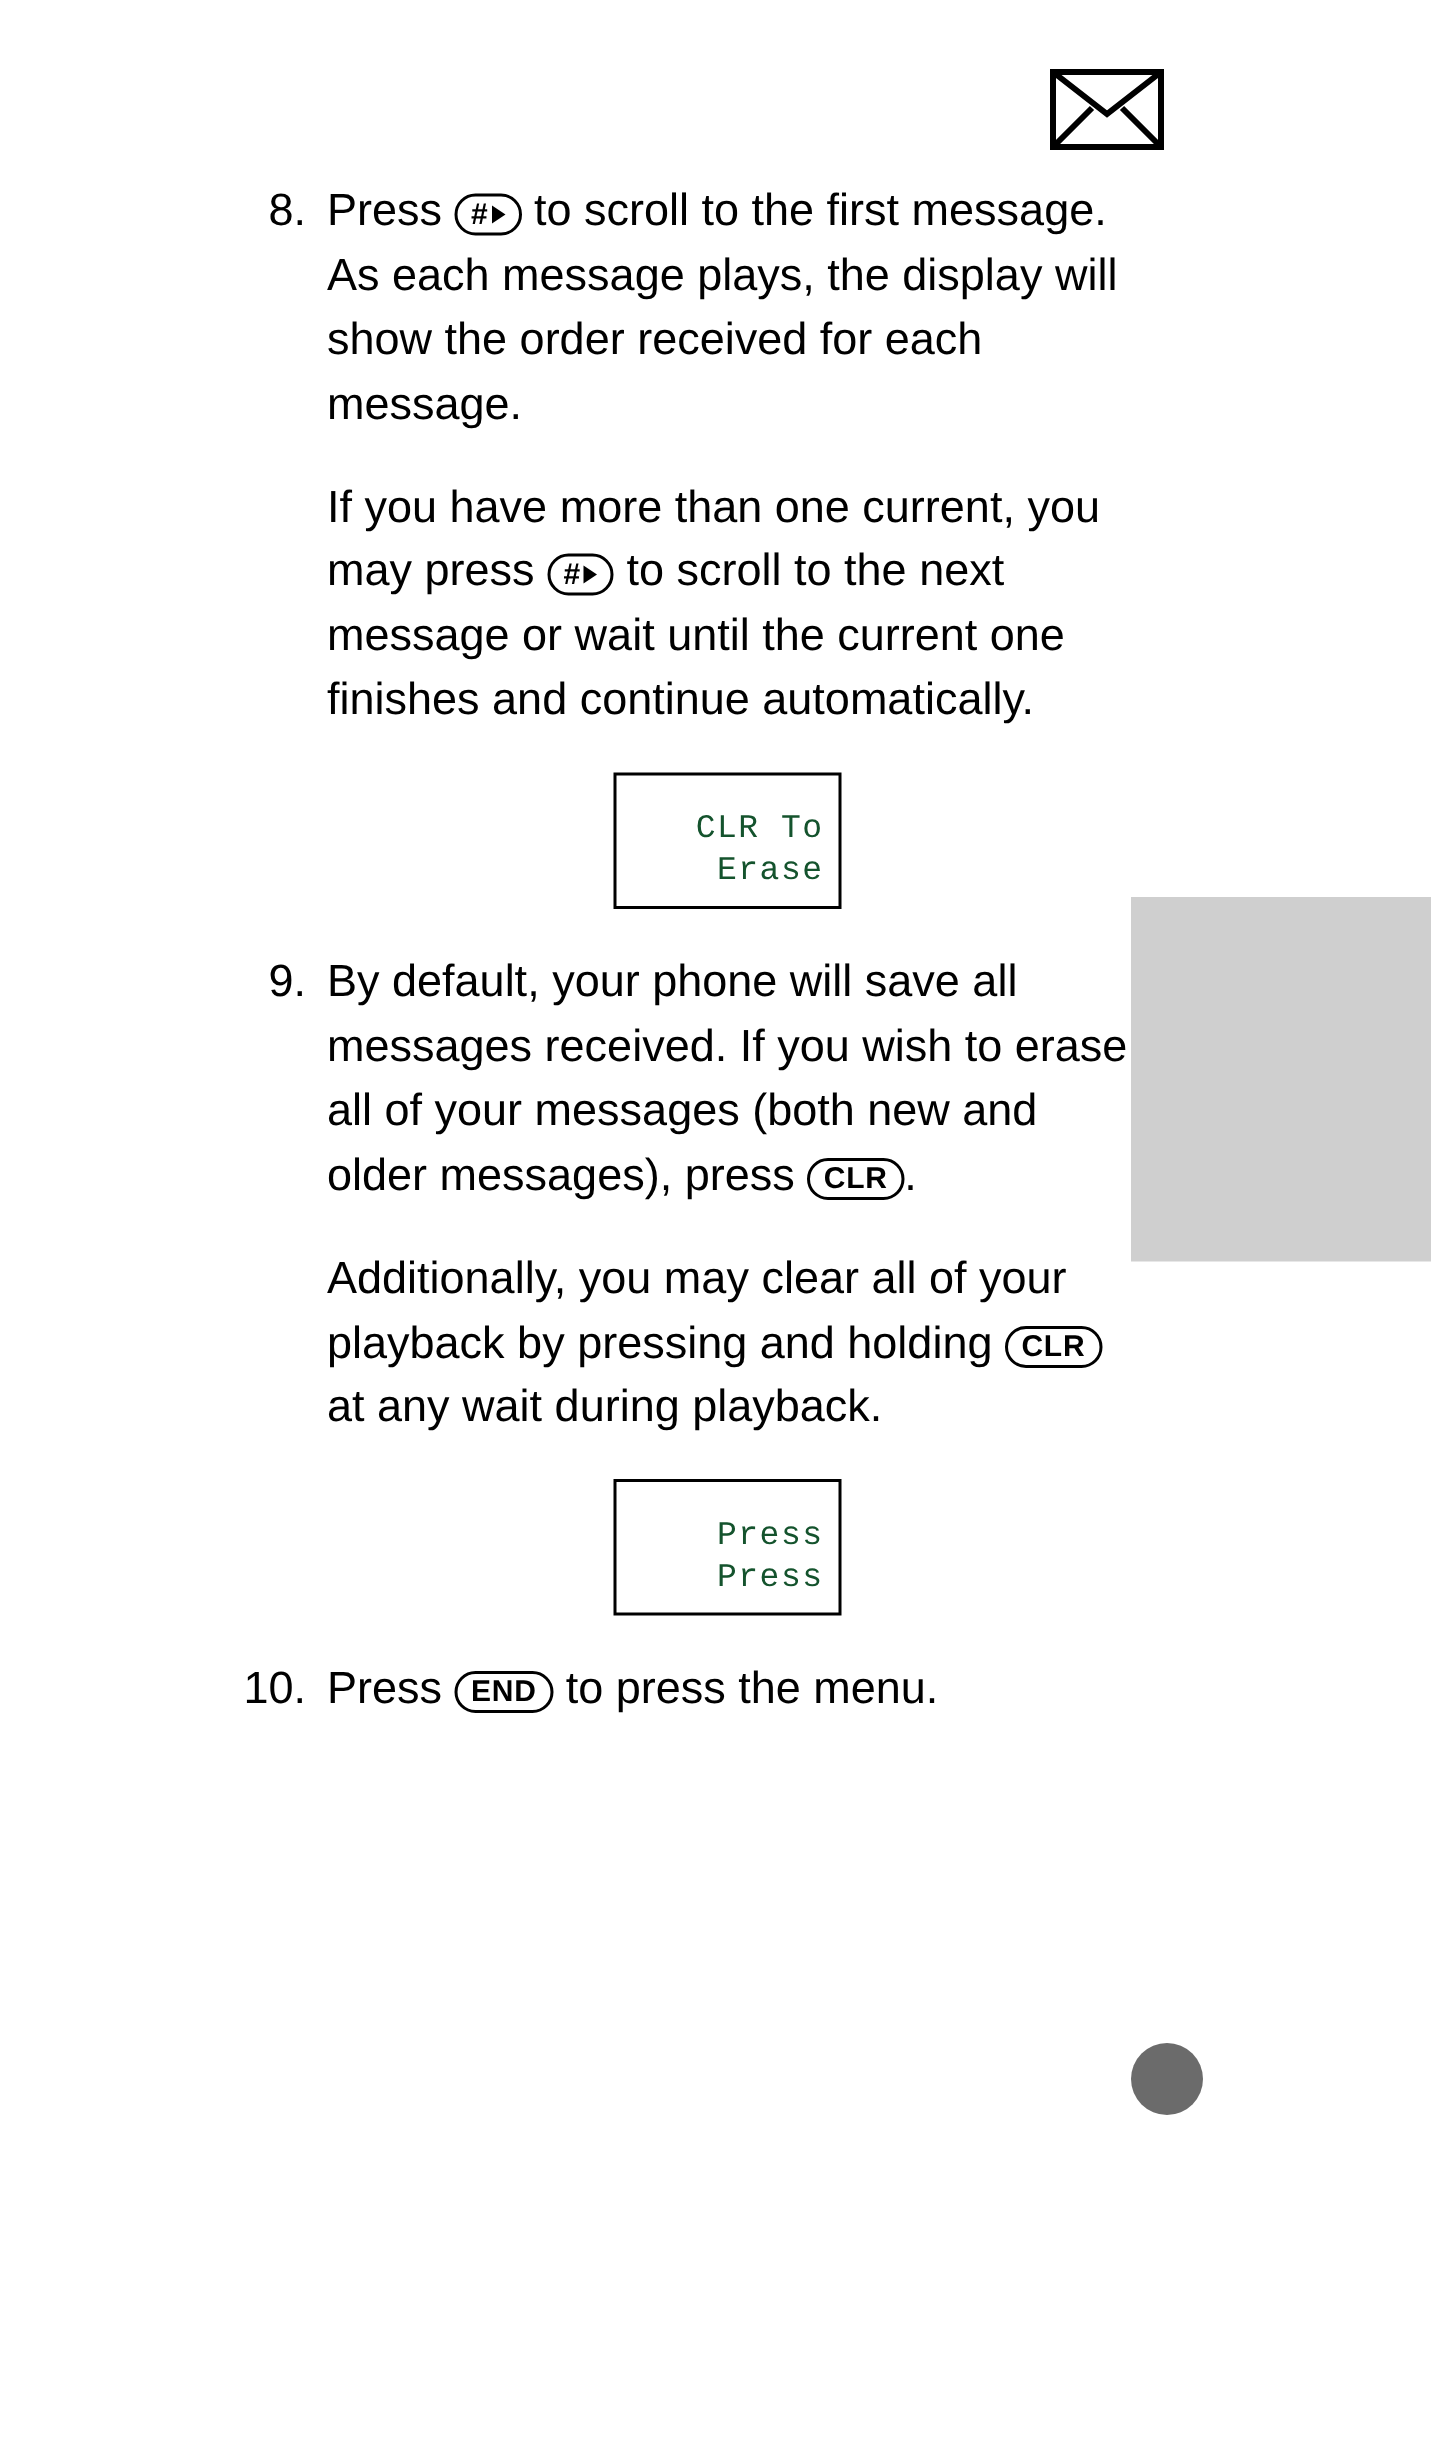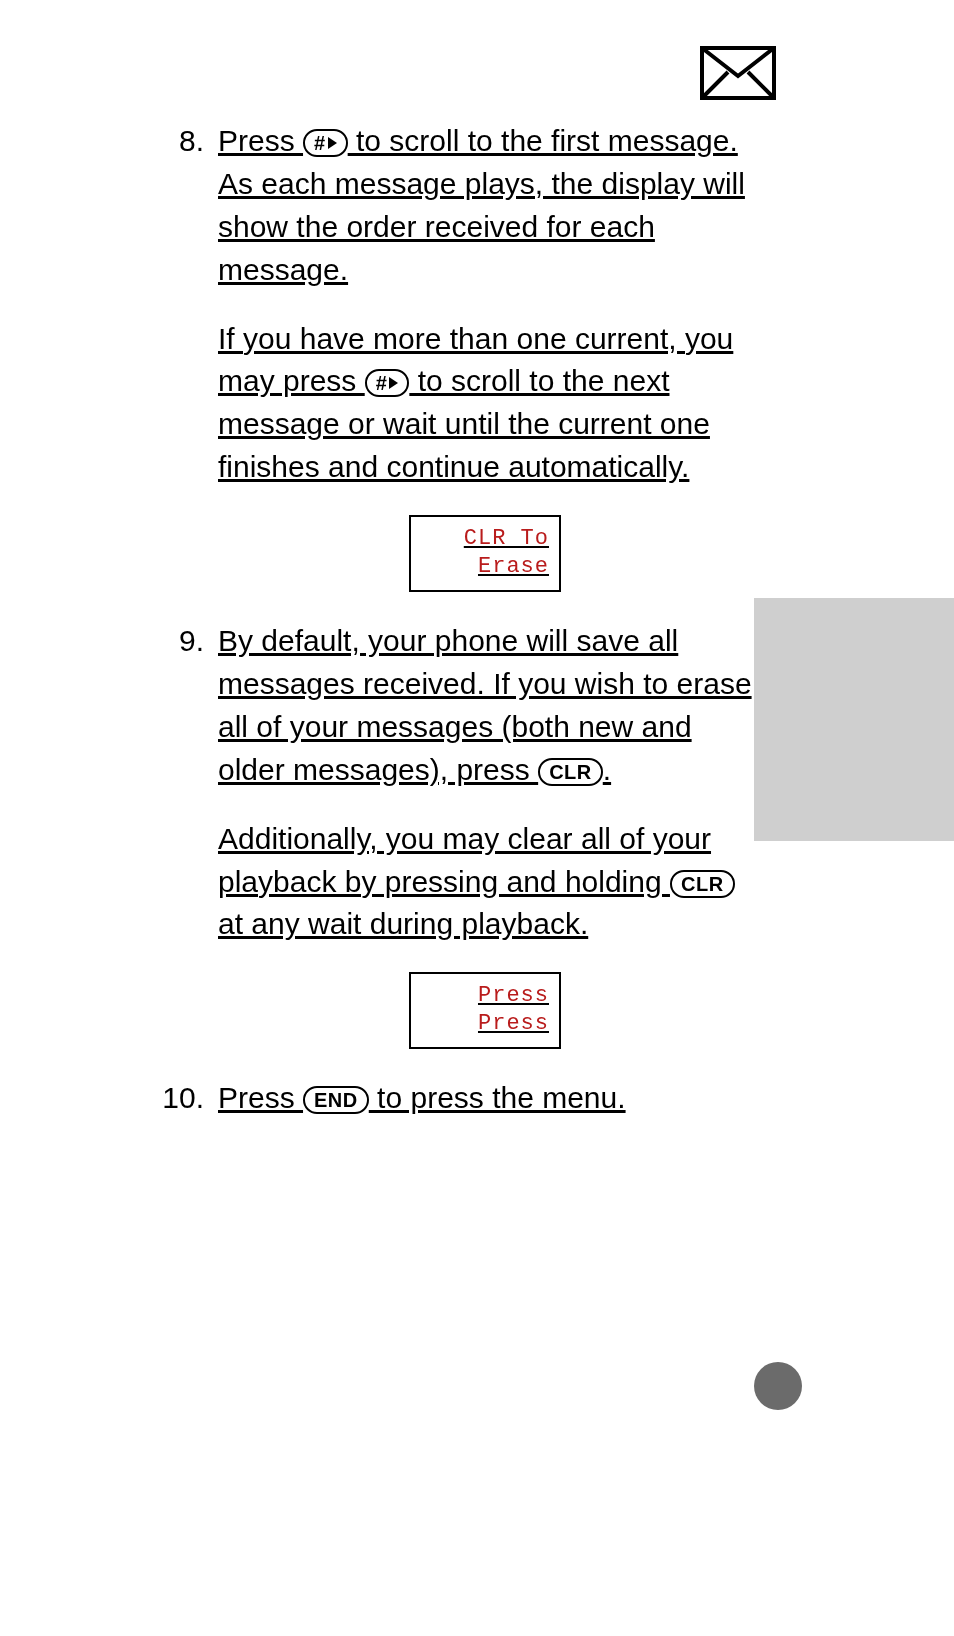--- a/index.html
+++ b/index.html
@@ -54,21 +54,20 @@
       margin-bottom: 0;
     }
     ol.steps > li .num {
       width: 66px;
       flex-shrink: 0;
       text-align: right;
       padding-right: 14px;
     }
     ol.steps > li .body {
       flex: 1;
-      text-decoration: underline;
     }
     ol.steps > li .body p {
       margin-bottom: 26px;
     }
     .key {
       display: inline-flex;
       align-items: center;
       justify-content: center;
       border: 2px solid #000;
       border-radius: 999px;
@@ -86,27 +85,27 @@
       width: 0; height: 0;
       border-top: 6px solid transparent;
       border-bottom: 6px solid transparent;
       border-left: 9px solid #000;
       margin-left: 2px;
     }
     .lcd {
       width: 152px;
       border: 2px solid #000;
       margin: 0 auto 28px auto;
-      padding: 8px 10px 10px 10px;
+      padding: 22px 10px 10px 10px;
       font-family: "Courier New", monospace;
       font-size: 22px;
       line-height: 1.25;
       text-align: right;
       letter-spacing: 1px;
-      color: #b91c1c;
+      color: #14532d;
     }
   </style>
 </head>
 <body>
 
 <div class="envelope-icon">
   <svg viewBox="0 0 76 54">
     <rect x="2" y="2" width="72" height="50" fill="none" stroke="#000" stroke-width="4"></rect>
     <path d="M 2 2 L 38 30 L 74 2" fill="none" stroke="#000" stroke-width="4"></path>
     <path d="M 2 52 L 28 26 M 74 52 L 48 26" fill="none" stroke="#000" stroke-width="4"></path>

